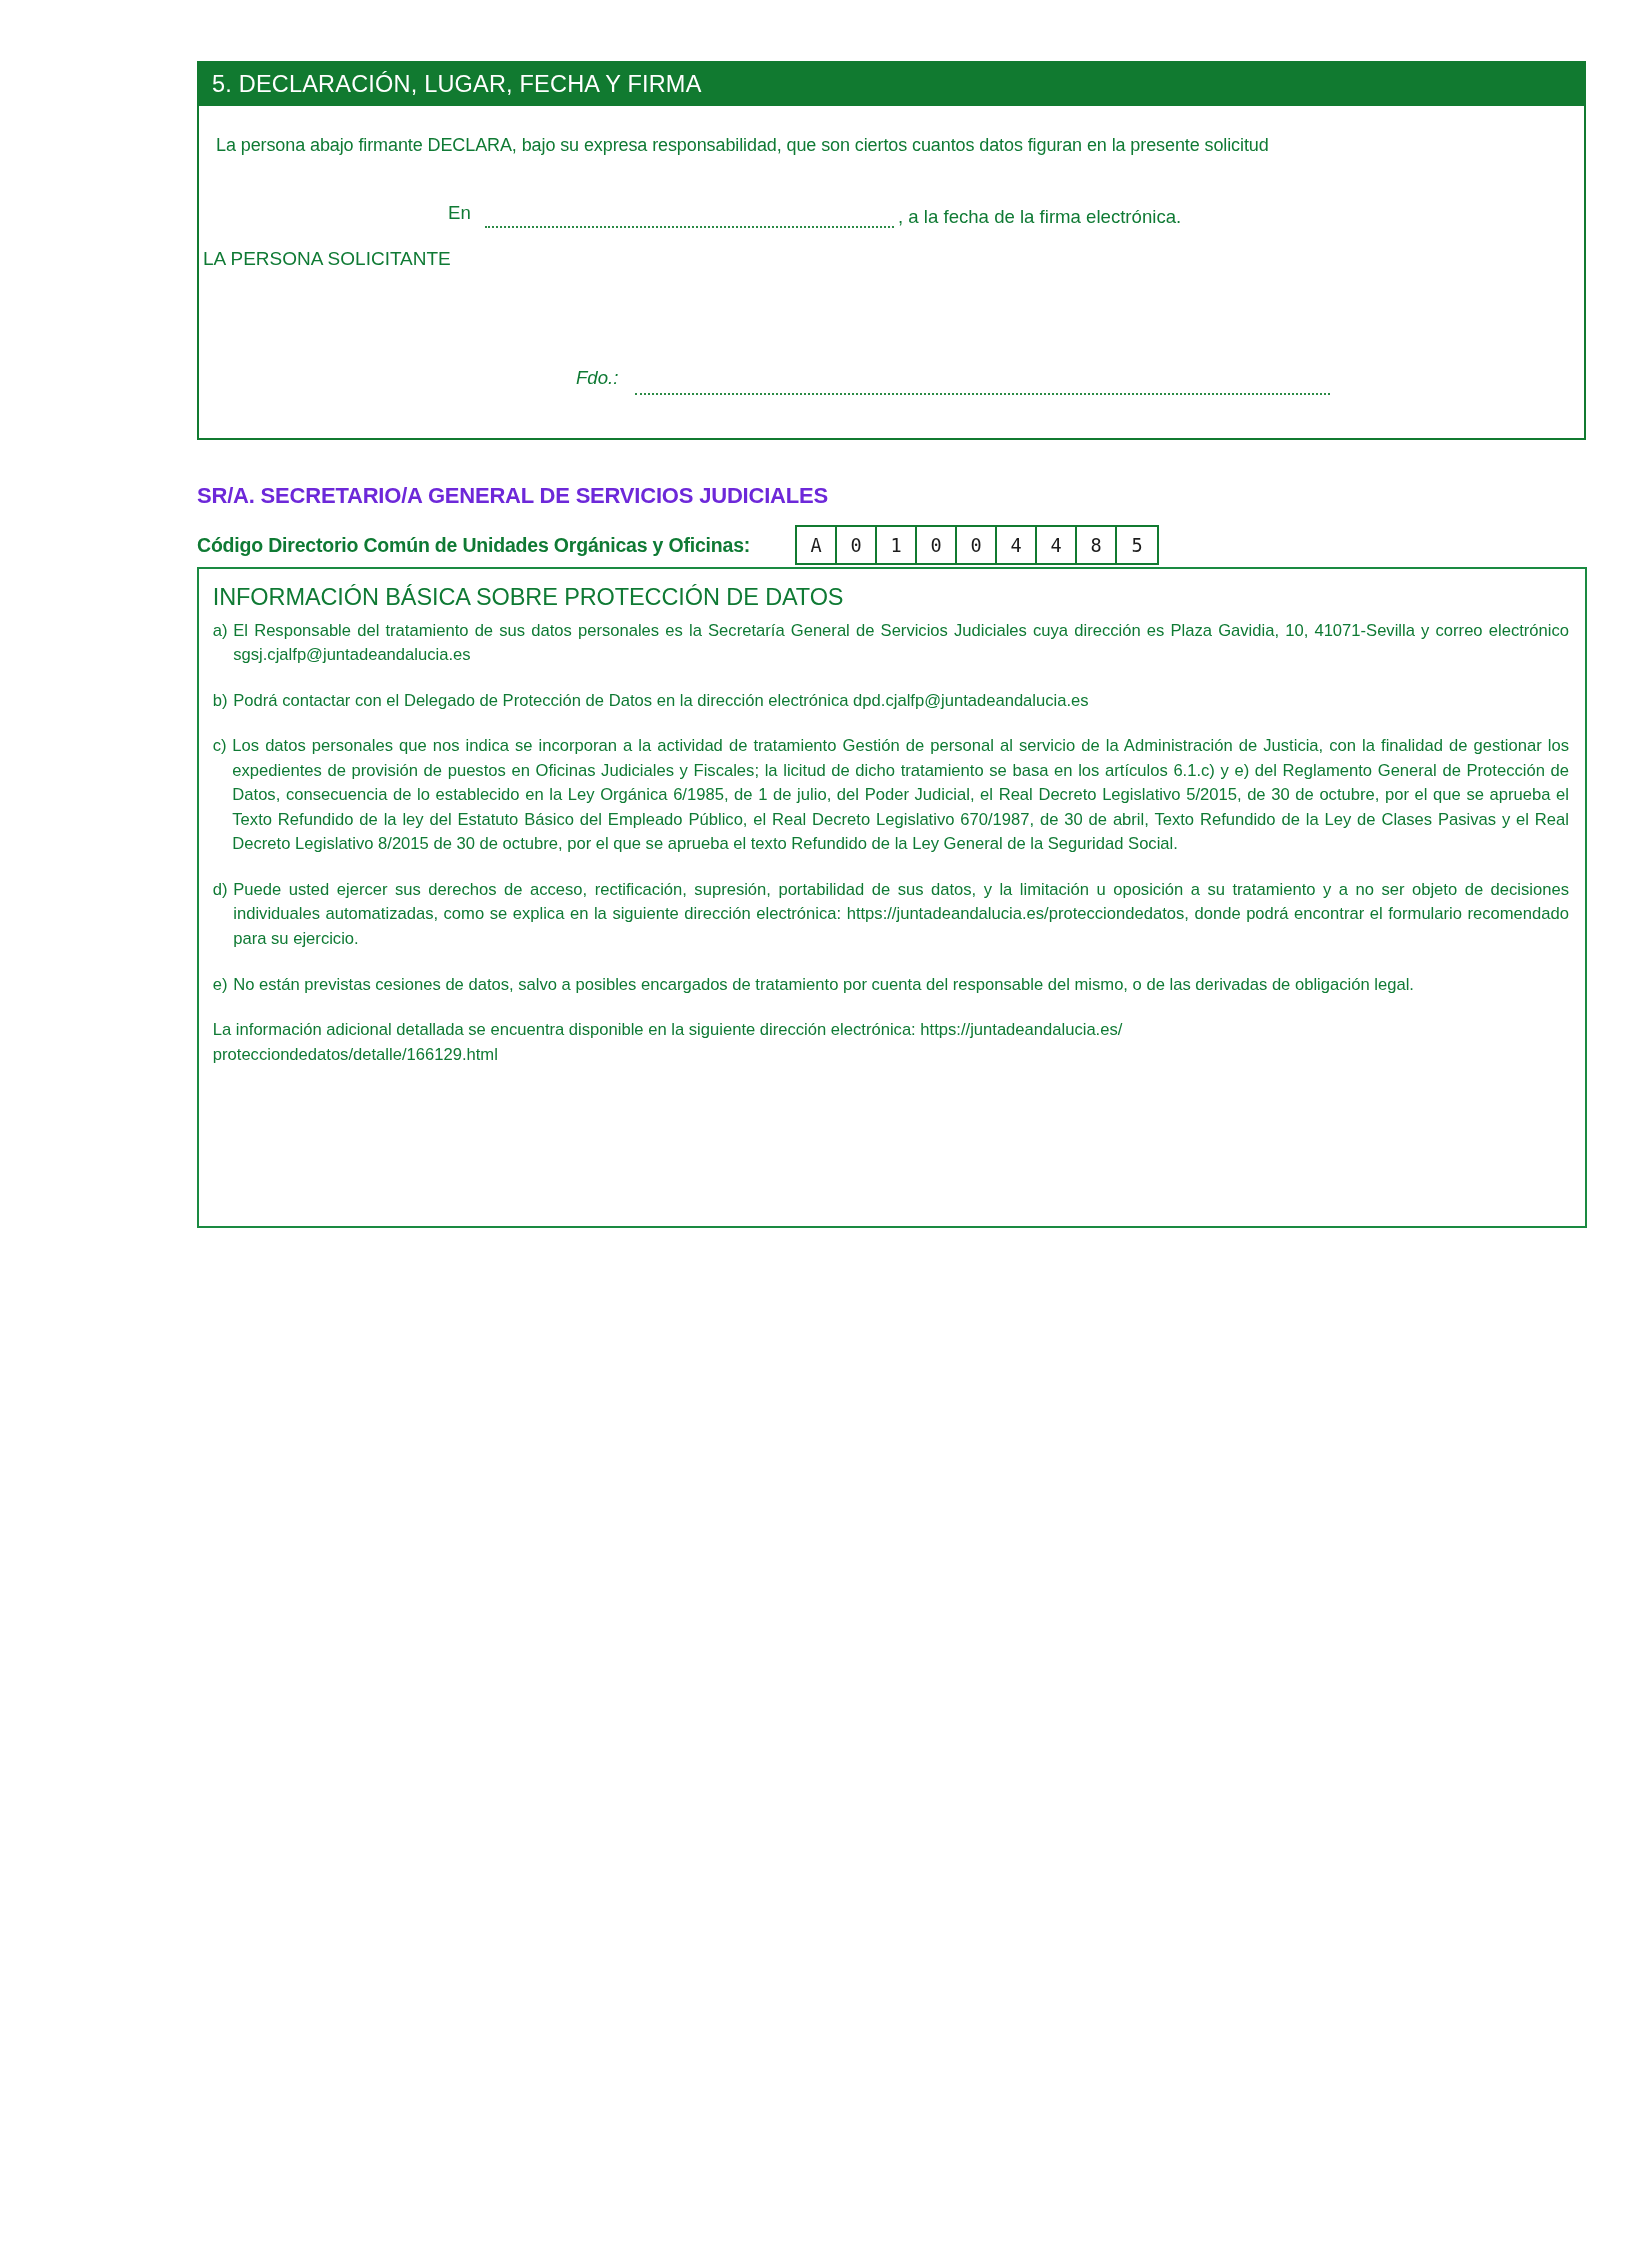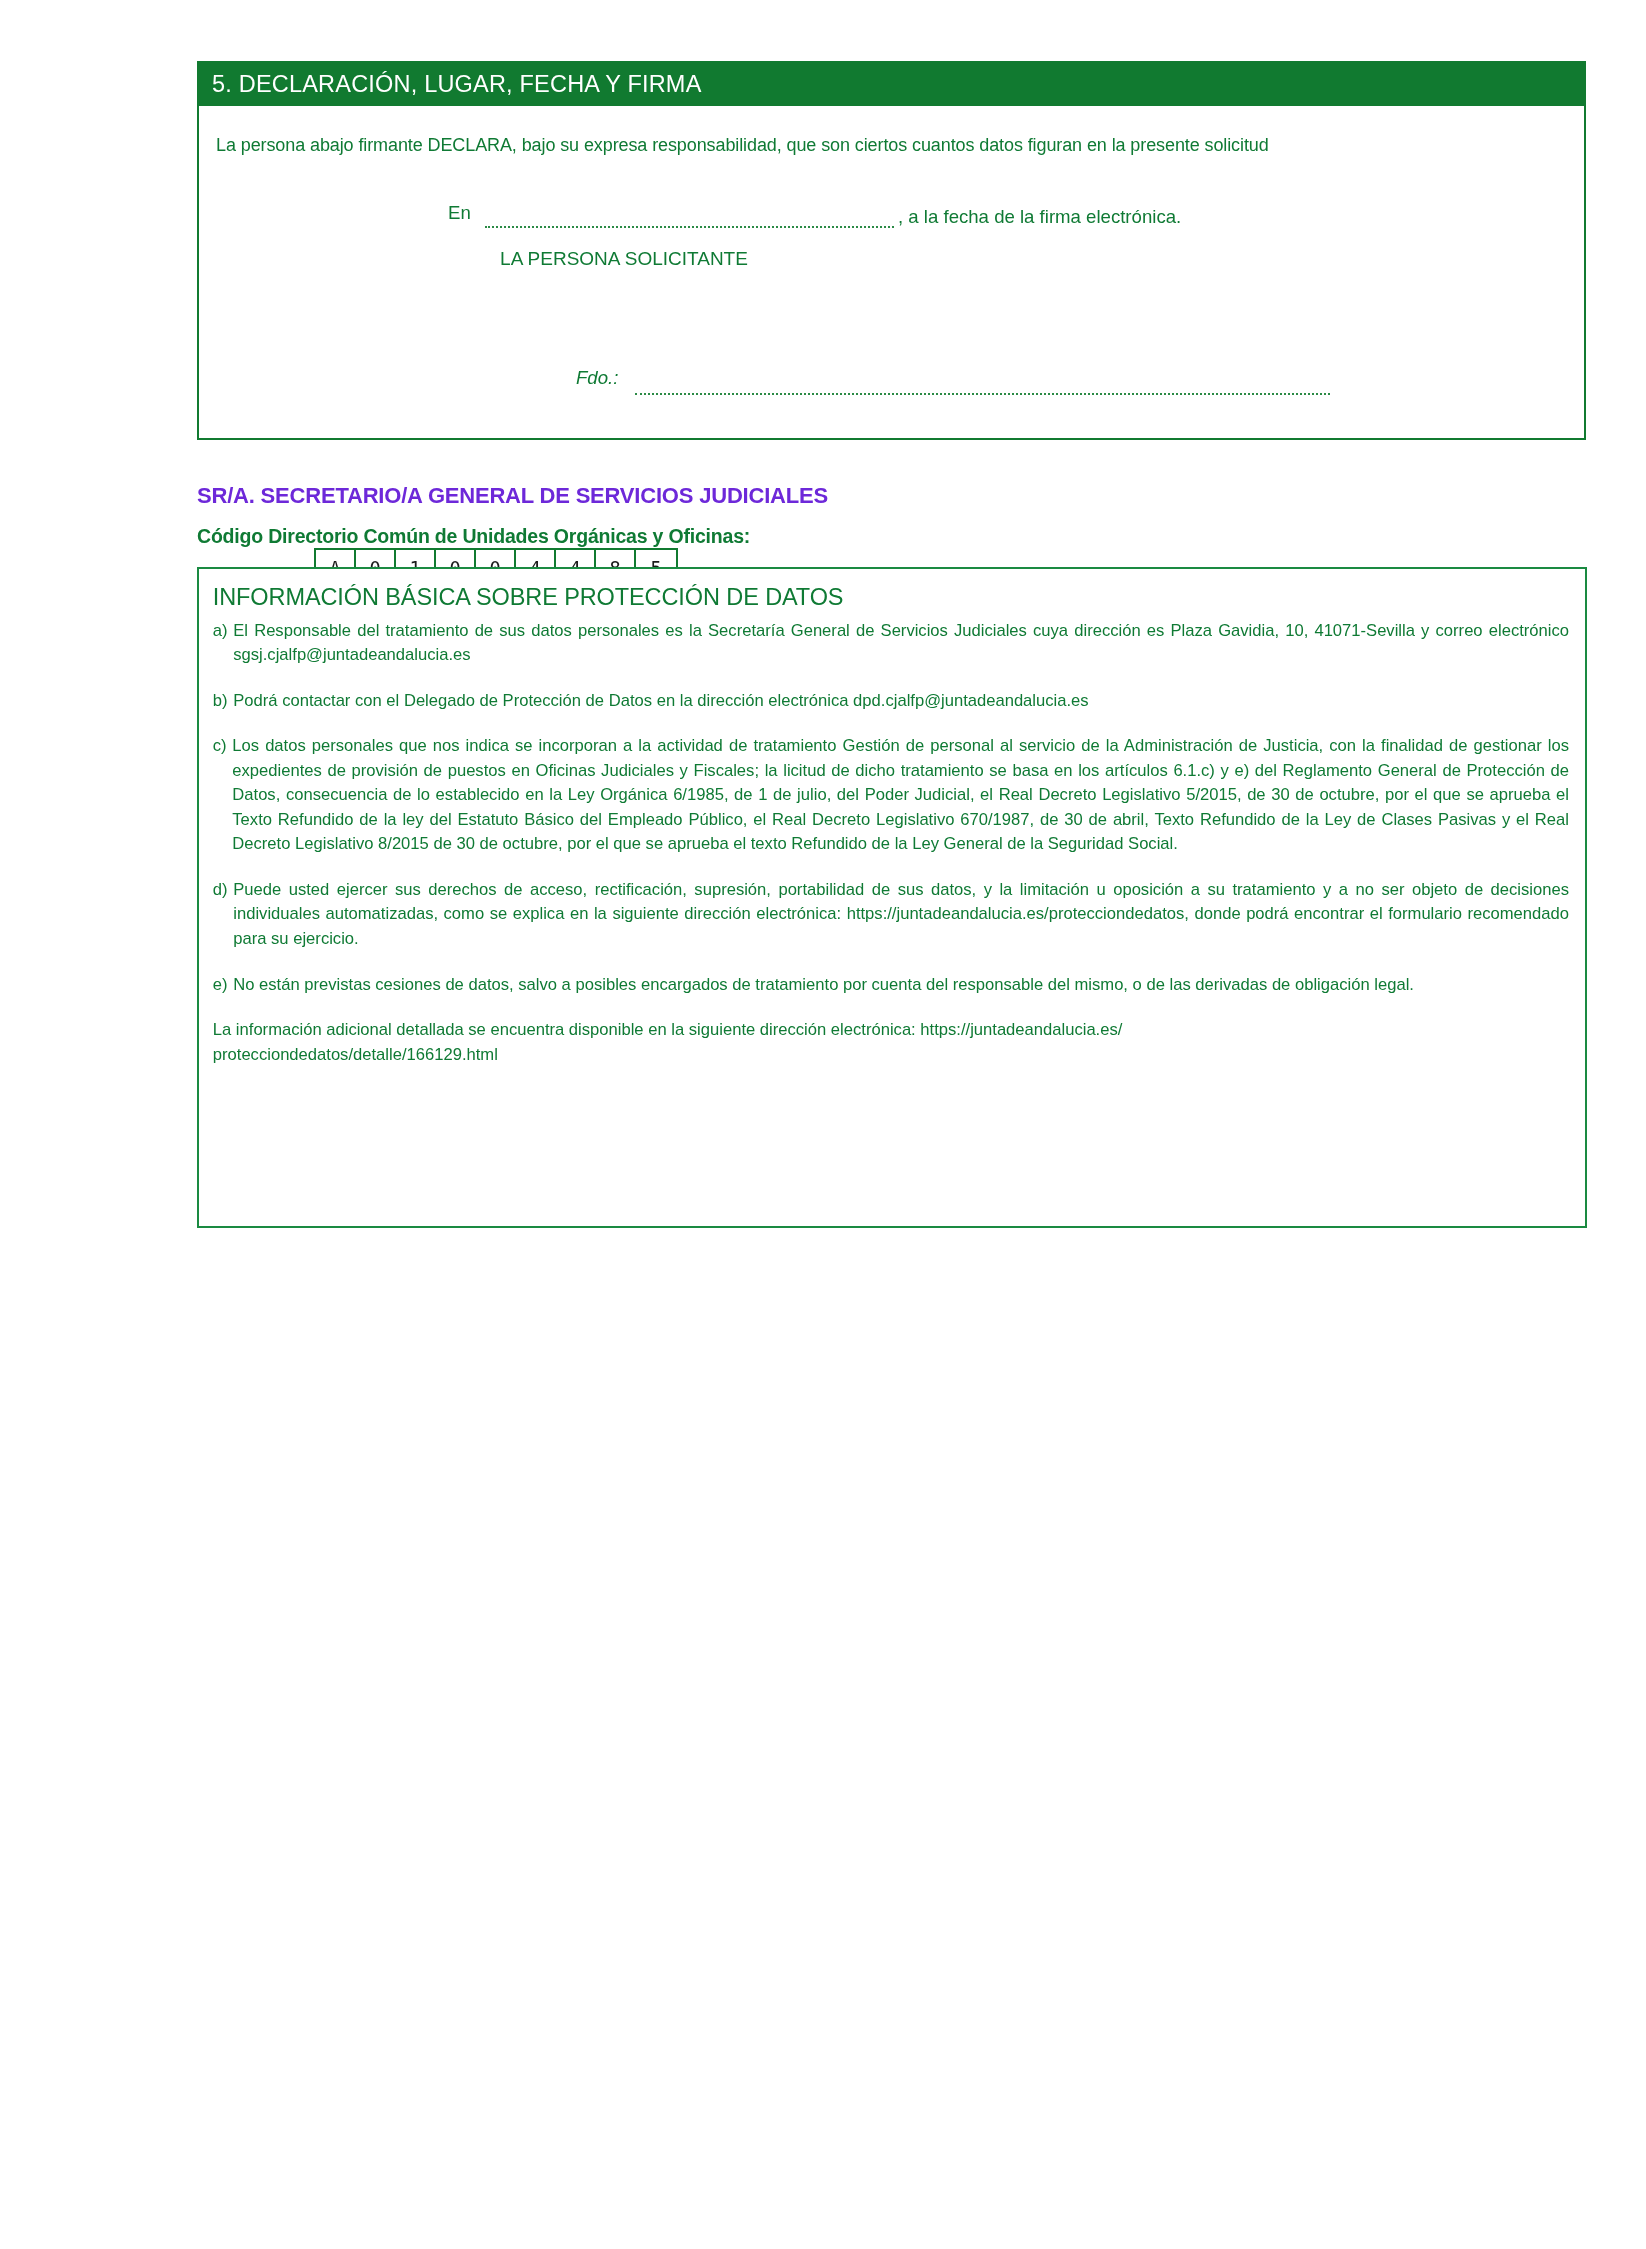--- a/index.html
+++ b/index.html
@@ -83,21 +83,20 @@
     height: 0;
   }
   .en-tail {
     position: absolute;
     left: 695px;
     top: 4px;
     white-space: nowrap;
   }
 
   .solicitante {
-    text-align: center;
     color: #0f7a34;
     font-size: 19px;
     margin-top: 9.7px;
     padding-right: 535px;
     white-space: nowrap;
   }
 
   
   .fdo-row {
     position: relative;
@@ -133,21 +132,20 @@
     white-space: nowrap;
   }
 
   
   .codigo-row {
     position: absolute;
     left: 197px;
     top: 525px;
     display: flex;
     align-items: center;
-    flex-direction: column;
   }
   .codigo-label {
     color: #0f7a34;
     font-size: 19.5px;
     font-weight: bold;
     letter-spacing: -0.2px;
     white-space: nowrap;
   }
   .codigo-boxes {
     display: flex;

